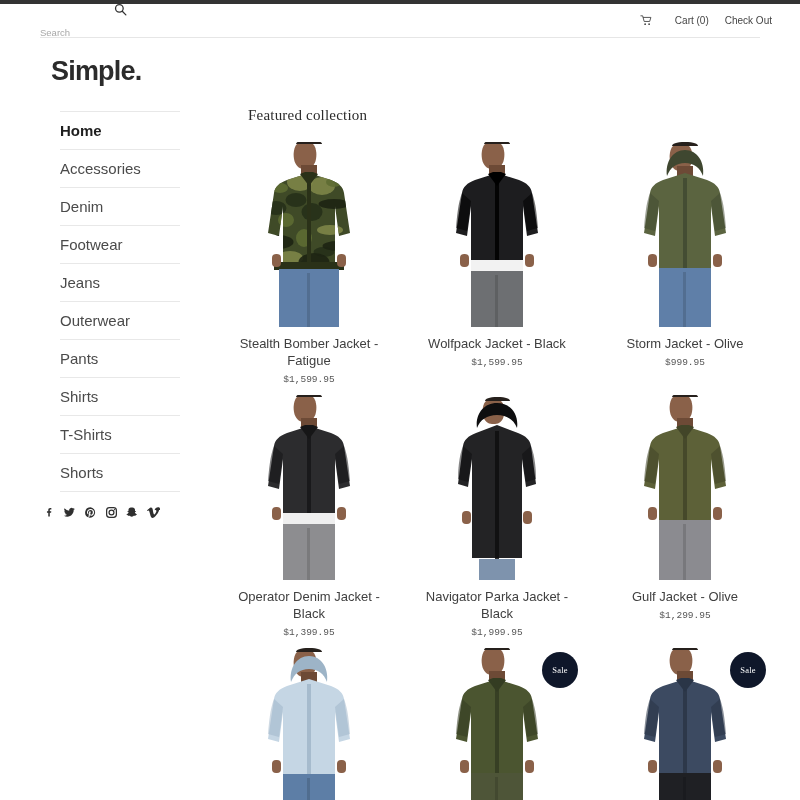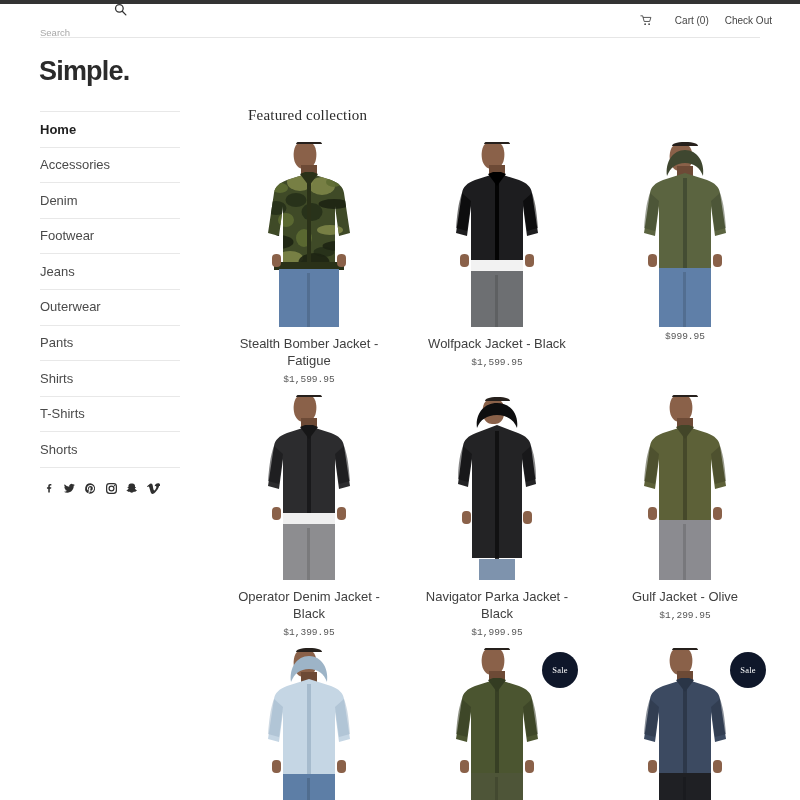--- a/index.html
+++ b/index.html
@@ -33,37 +33,37 @@
   }
   .cart-link, .checkout-link {
     display: flex; align-items: center; gap: 22px;
     font-size: 10px; color: #444; text-decoration: none;
   }
   .cart-icon { width: 13px; height: 11px; display: block; color: #444; }
 
   .hr-line { height: 1px; background: #e6e6e6; margin: 0 40px; }
 
   
-  .masthead { padding: 20px 40px 22px 39px; }
+  .masthead { padding: 20px 40px 22px 39px; margin-left: 12px; }
   .logo {
     font-size: 27px; font-weight: bold; letter-spacing: -0.8px;
     color: #2b2b2b; line-height: 1;
   }
 
   
   .page { display: flex; padding: 0 28px 0 40px; }
 
   
   .sidebar { width: 140px; flex: 0 0 140px; padding-top: 4px; }
   .nav-list { list-style: none; }
   .nav-item {
-    font-size: 13px; color: #4a4a4a;
+    font-size: 15px; color: #4a4a4a;
     padding: 9.5px 2px 9.5px 0;
     border-bottom: 1px solid #e8e8e8;
-    cursor: pointer; line-height: 1.2;
+    cursor: pointer; line-height: 1.2; margin-left: 20px;
   }
   .nav-item:first-child { border-top: 1px solid #e8e8e8; }
   .nav-item.active { font-weight: bold; color: #1f1f1f; }
 
   .social-row {
     display: flex; align-items: center; gap: 8px;
     padding: 14px 0 0 2px;
   }
   .social-icon { width: 13px; height: 13px; display: block; color: #2f2f2f; }
 
@@ -283,20 +283,21 @@
     <path d="M75 31 53 38c-8 3-12 7-13 13l-6 40 11 3 4-30v62h52V64l4 30 11-3-6-40c-1-6-5-10-13-13z" fill="#5b6440"></path>
     <path d="M40 51c-4 10-5 24-6 35l11 3 4-30z" fill="#3f4730" opacity="0.5"></path>
     <path d="M110 51c4 10 5 24 6 35l-11 3-4-30z" fill="#3f4730" opacity="0.5"></path>
     <rect x="73" y="36" width="4" height="90" fill="#3f4730" opacity="0.8"></rect>
     <path d="M49 126h52v59H49z" fill="#5f7fa8"></path>
     <rect x="73" y="130" width="3" height="55" fill="#00000022"></rect>
     <rect x="38" y="112" width="9" height="13" rx="4" fill="#8a6149"></rect>
     <rect x="103" y="112" width="9" height="13" rx="4" fill="#8a6149"></rect>
   </svg>
           </a>
+          <div class="product-title">Storm Jacket - Olive</div>
           <div class="product-price">$999.95</div>
         </div>
         <div class="product">
           <a class="thumb-wrap" href="#">
   <svg class="thumb" viewBox="0 0 150 185" preserveAspectRatio="xMidYMax meet">
     <rect x="0" y="0" width="150" height="185" fill="#ffffff"></rect>
 
     <path d="M63 2c-3 3-4 9-3 15 1 6 5 10 9.5 10h3c4.5 0 8.5-4 9.5-10 1-6 0-12-3-15z" fill="#8a6149"></path>
     <path d="M62 2h26c0-2-4-4-13-4s-13 2-13 4z" fill="#26201c"></path>
 

